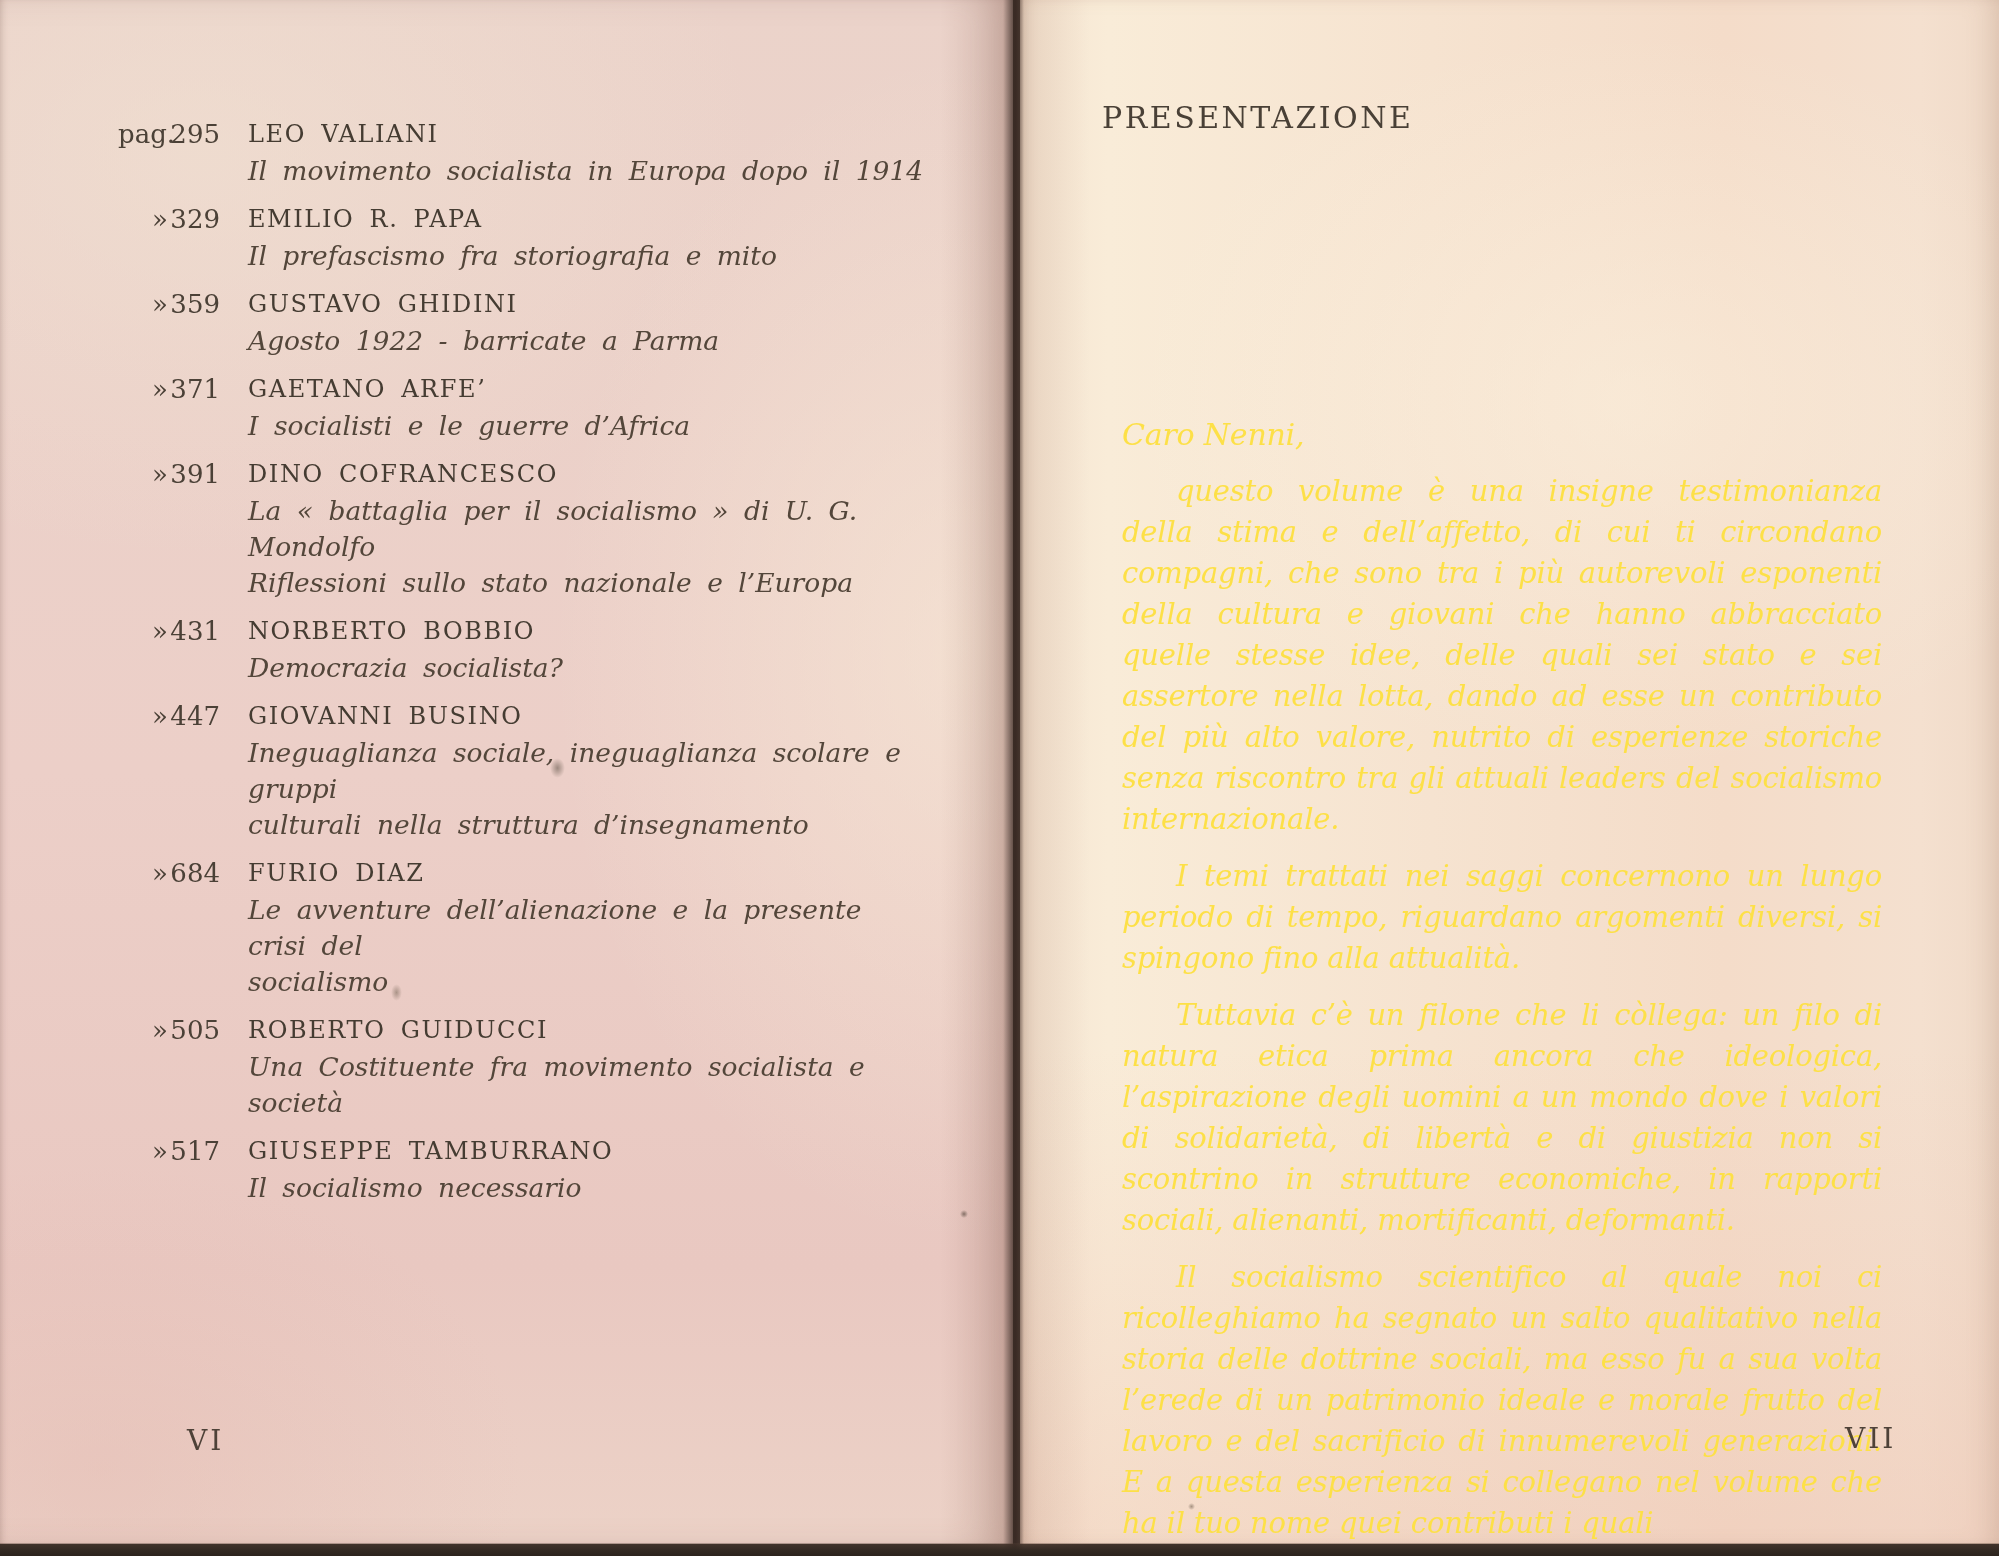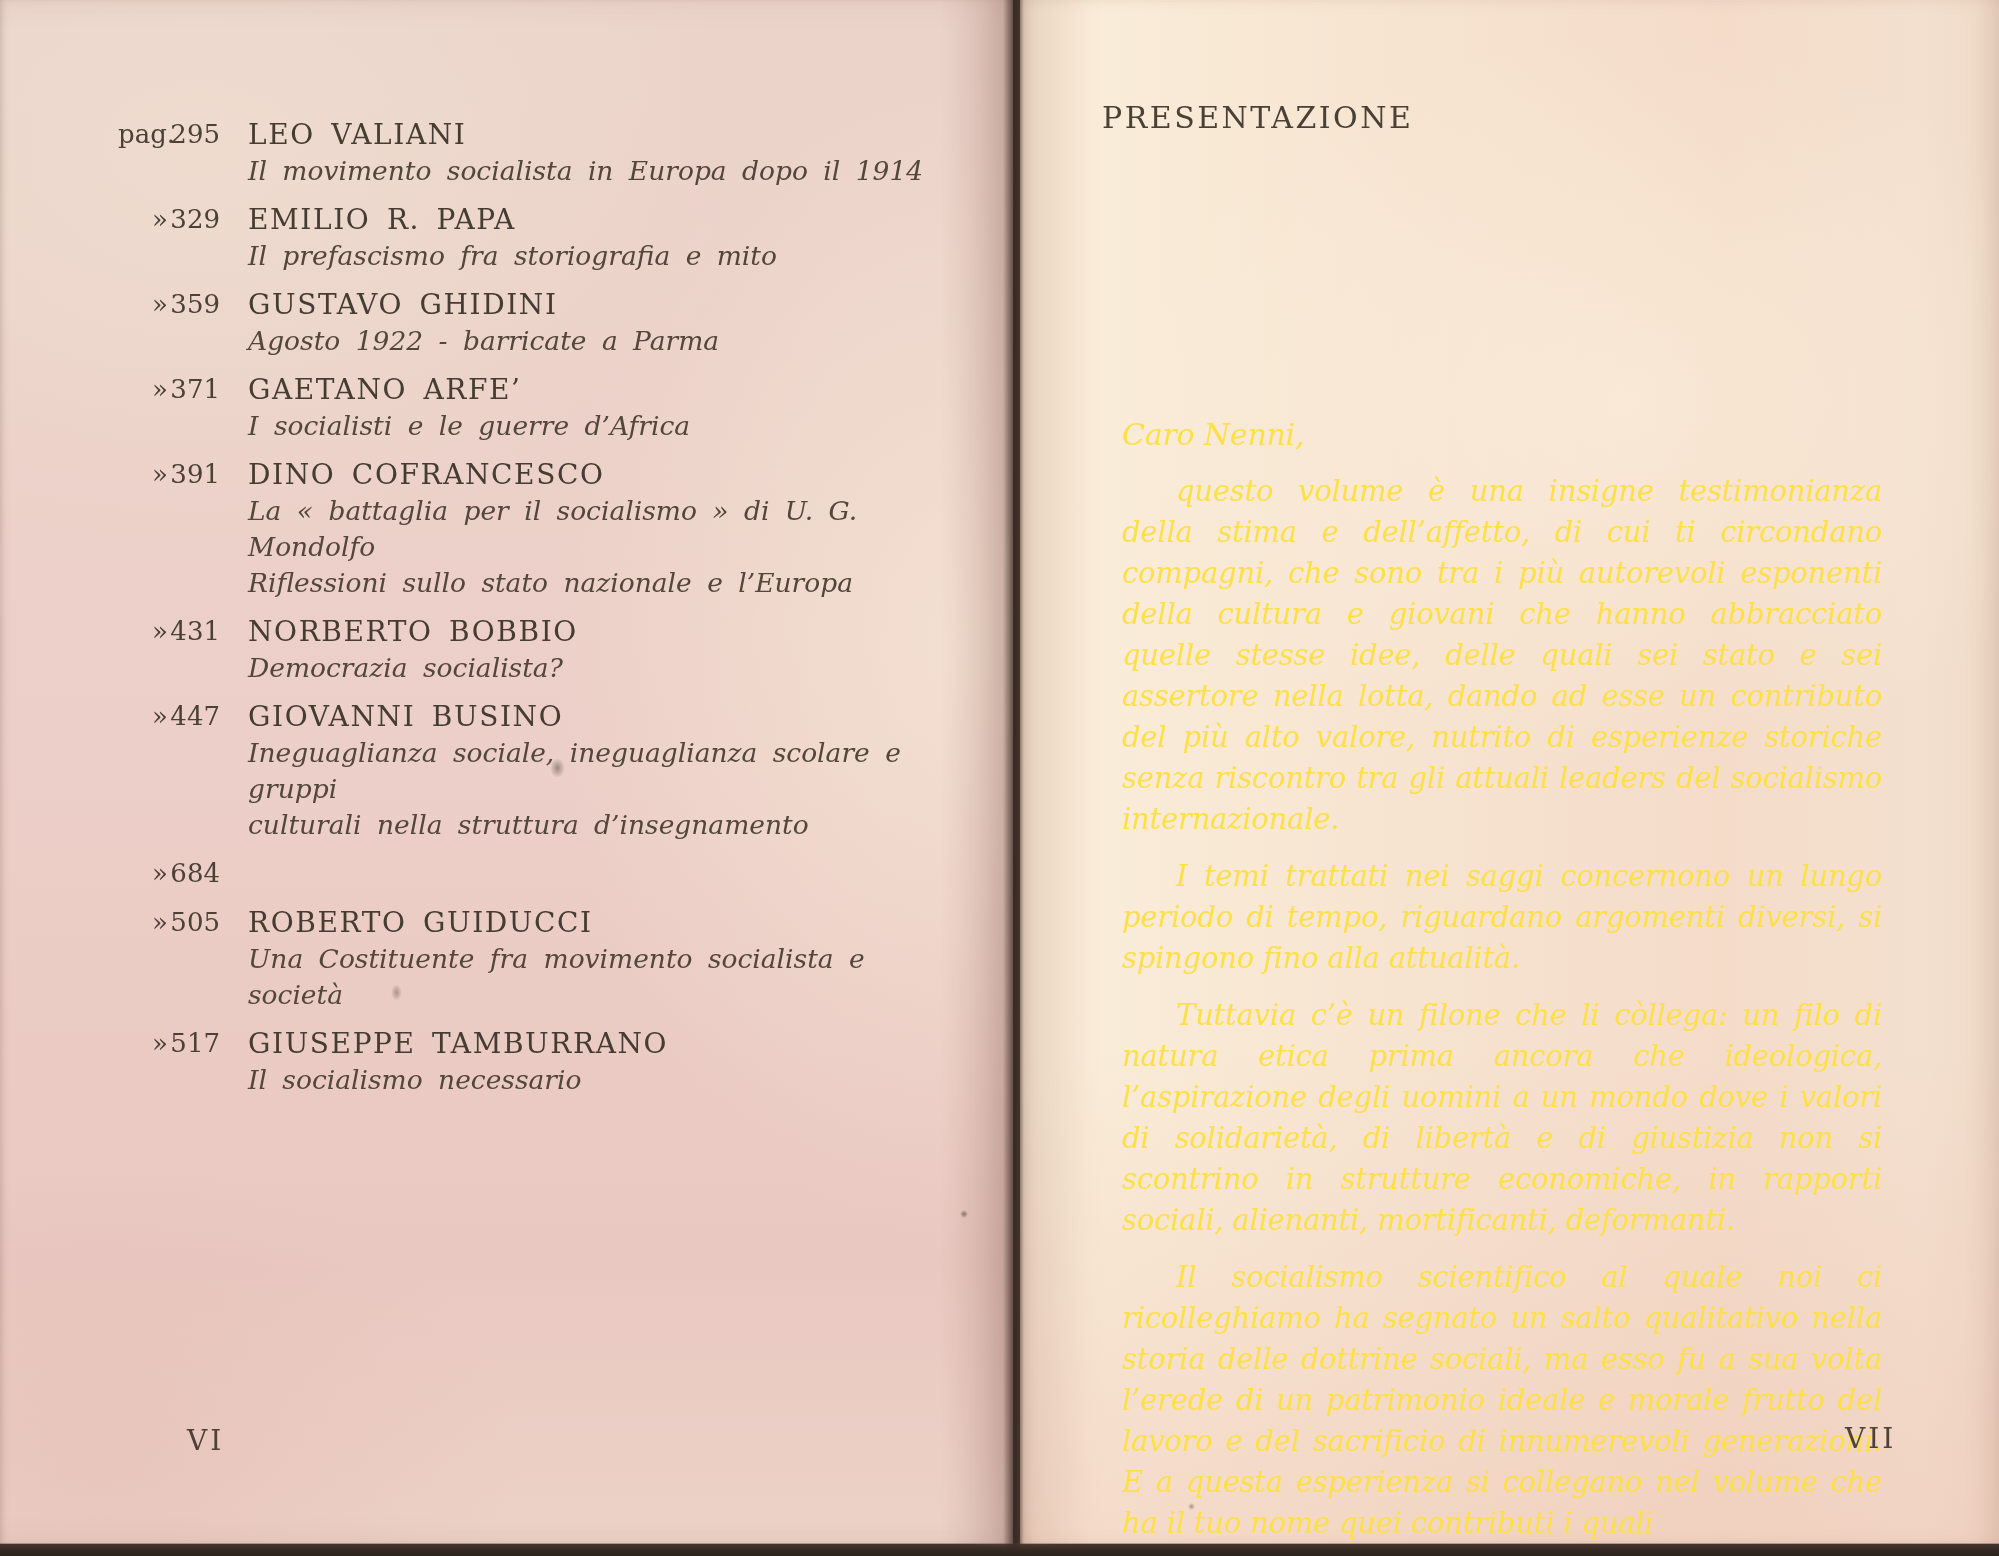--- a/index.html
+++ b/index.html
@@ -45,21 +45,21 @@
   .stain-2{left:391px;top:984px;width:11px;height:17px;background:radial-gradient(ellipse at center, rgba(108,92,76,0.5), rgba(108,92,76,0) 70%);}
   .stain-3{left:960px;top:1210px;width:8px;height:8px;background:radial-gradient(circle, rgba(70,58,48,0.6), rgba(70,58,48,0) 72%);}
   .stain-4{left:1188px;top:1503px;width:7px;height:7px;background:radial-gradient(circle, rgba(90,74,60,0.5), rgba(90,74,60,0) 72%);}
 
   
   .toc{position:absolute;left:118px;top:116px;width:810px;color:#473e34;}
   .toc-entry{display:flex;margin-bottom:12px;}
   .toc-ref{width:50px;flex:0 0 50px;text-align:right;font-size:26px;line-height:37px;color:#4b4137;}
   .toc-pagenum{width:52px;flex:0 0 52px;text-align:right;font-size:26px;line-height:37px;margin-right:28px;color:#4b4137;}
   .toc-text{flex:1;min-width:0;}
-  .toc-author{font-size:28px;line-height:37px;letter-spacing:1.6px;word-spacing:6px;color:#453c32;}
+  .toc-author{font-size:24px;line-height:37px;letter-spacing:1.6px;word-spacing:6px;color:#453c32;}
   .toc-title{font-style:italic;font-size:26.5px;line-height:36px;word-spacing:7px;color:#53463a;}
 
   .folio{position:absolute;font-size:28px;letter-spacing:3px;color:#4e4238;}
   .folio-left{left:143px;top:1424px;margin-left:44px;}
   .folio-right{left:1845px;top:1422px;}
 
   
   .pres-header{position:absolute;left:1102px;top:100px;font-size:30px;letter-spacing:2.5px;color:#49403
 6;color:#494036;}
   .letter{position:absolute;left:1122px;top:414px;width:760px;font-style:italic;
@@ -143,20 +143,27 @@
               <div class="toc-author">GIOVANNI BUSINO</div>
               <div class="toc-title">
                 <div>Ineguaglianza sociale, ineguaglianza scolare e gruppi</div>
                 <div>culturali nella struttura d’insegnamento</div>
               </div>
             </div>
           </div>
           <div class="toc-entry">
             <span class="toc-ref">»</span>
             <span class="toc-pagenum">684</span>
+            <div class="toc-text">
+              <div class="toc-author">FURIO DIAZ</div>
+              <div class="toc-title">
+                <div>Le avventure dell’alienazione e la presente crisi del</div>
+                <div>socialismo</div>
+              </div>
+            </div>
           </div>
           <div class="toc-entry">
             <span class="toc-ref">»</span>
             <span class="toc-pagenum">505</span>
             <div class="toc-text">
               <div class="toc-author">ROBERTO GUIDUCCI</div>
               <div class="toc-title">
                 <div>Una Costituente fra movimento socialista e società</div>
               </div>
             </div>

